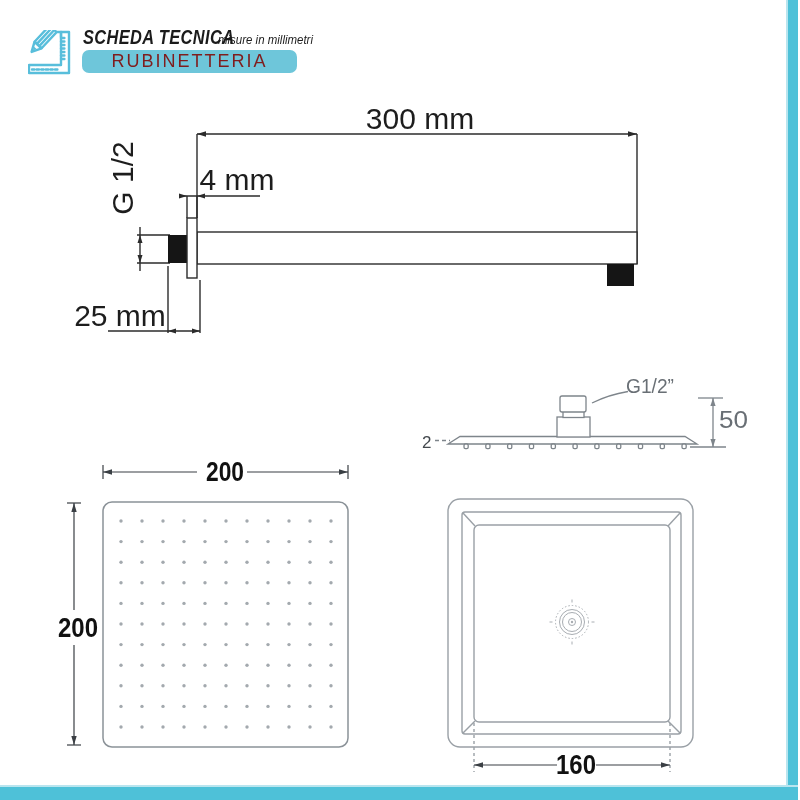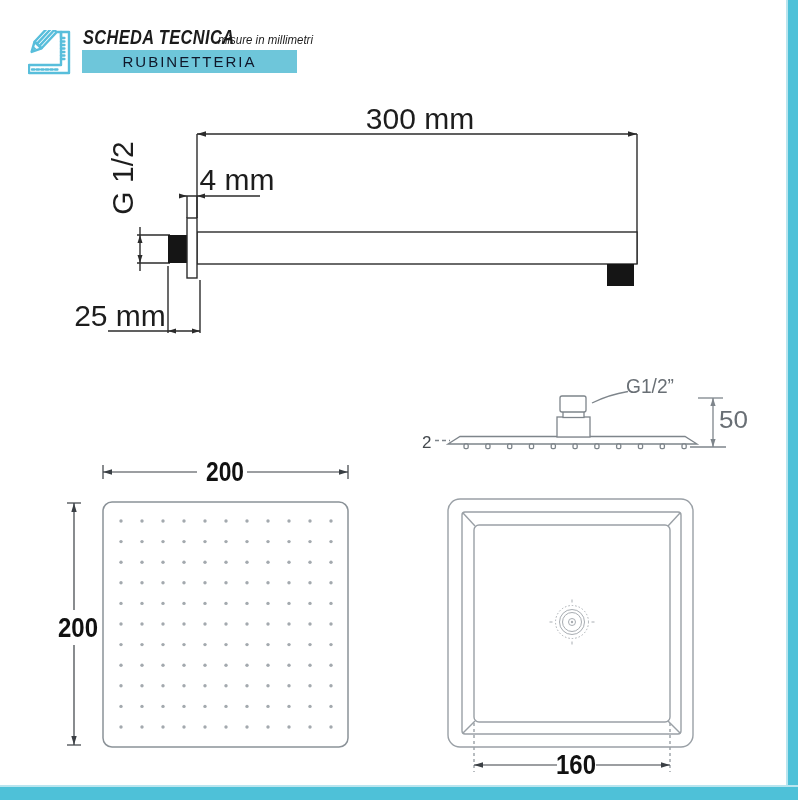--- a/index.html
+++ b/index.html
@@ -13,22 +13,22 @@
   
   .logo{position:absolute;left:28px;top:30px;width:48px;height:46px;}
   .logo *{stroke:var(--logo);fill:none;stroke-width:2.4;stroke-linecap:round;stroke-linejoin:round;}
   .logo .fill{fill:var(--logo);stroke:none;}
   .title{position:absolute;left:83px;top:25px;font-size:21px;font-weight:bold;font-style:italic;
          color:#1b1b1b;white-space:nowrap;letter-spacing:.5px;
          transform:scaleX(.78);transform-origin:0 0;}
   .subtitle{position:absolute;left:218px;top:32px;font-size:13.5px;font-style:italic;color:#1b1b1b;
             white-space:nowrap;transform:scaleX(.85);transform-origin:0 0;}
   .banner{position:absolute;left:82px;top:50px;width:215px;height:23px;background:var(--banner);
-          color:#0f172a;display:flex;align-items:center;justify-content:center;
-          font-size:15px;letter-spacing:2px;white-space:nowrap;}
+          color:#7f1d1d;display:flex;align-items:center;justify-content:center;
+          font-size:18px;letter-spacing:2px;white-space:nowrap;border-radius:7px;}
   
   svg.view{position:absolute;}
   svg text{font-family:"Liberation Sans",sans-serif;}
   .ink{stroke:#2b2b2b;stroke-width:1.4;fill:none;}
   .ink-fill{fill:#151515;stroke:none;}
   .arrow-ink{fill:#2b2b2b;stroke:none;}
   .dimtext{fill:#1d1d1d;font-size:30px;}
   .gray{stroke:#7e858b;stroke-width:1.3;fill:none;}
   .gray2{stroke:#8b9298;stroke-width:1.5;fill:none;}
   .gray3{stroke:#9aa0a6;stroke-width:1.4;fill:none;}

